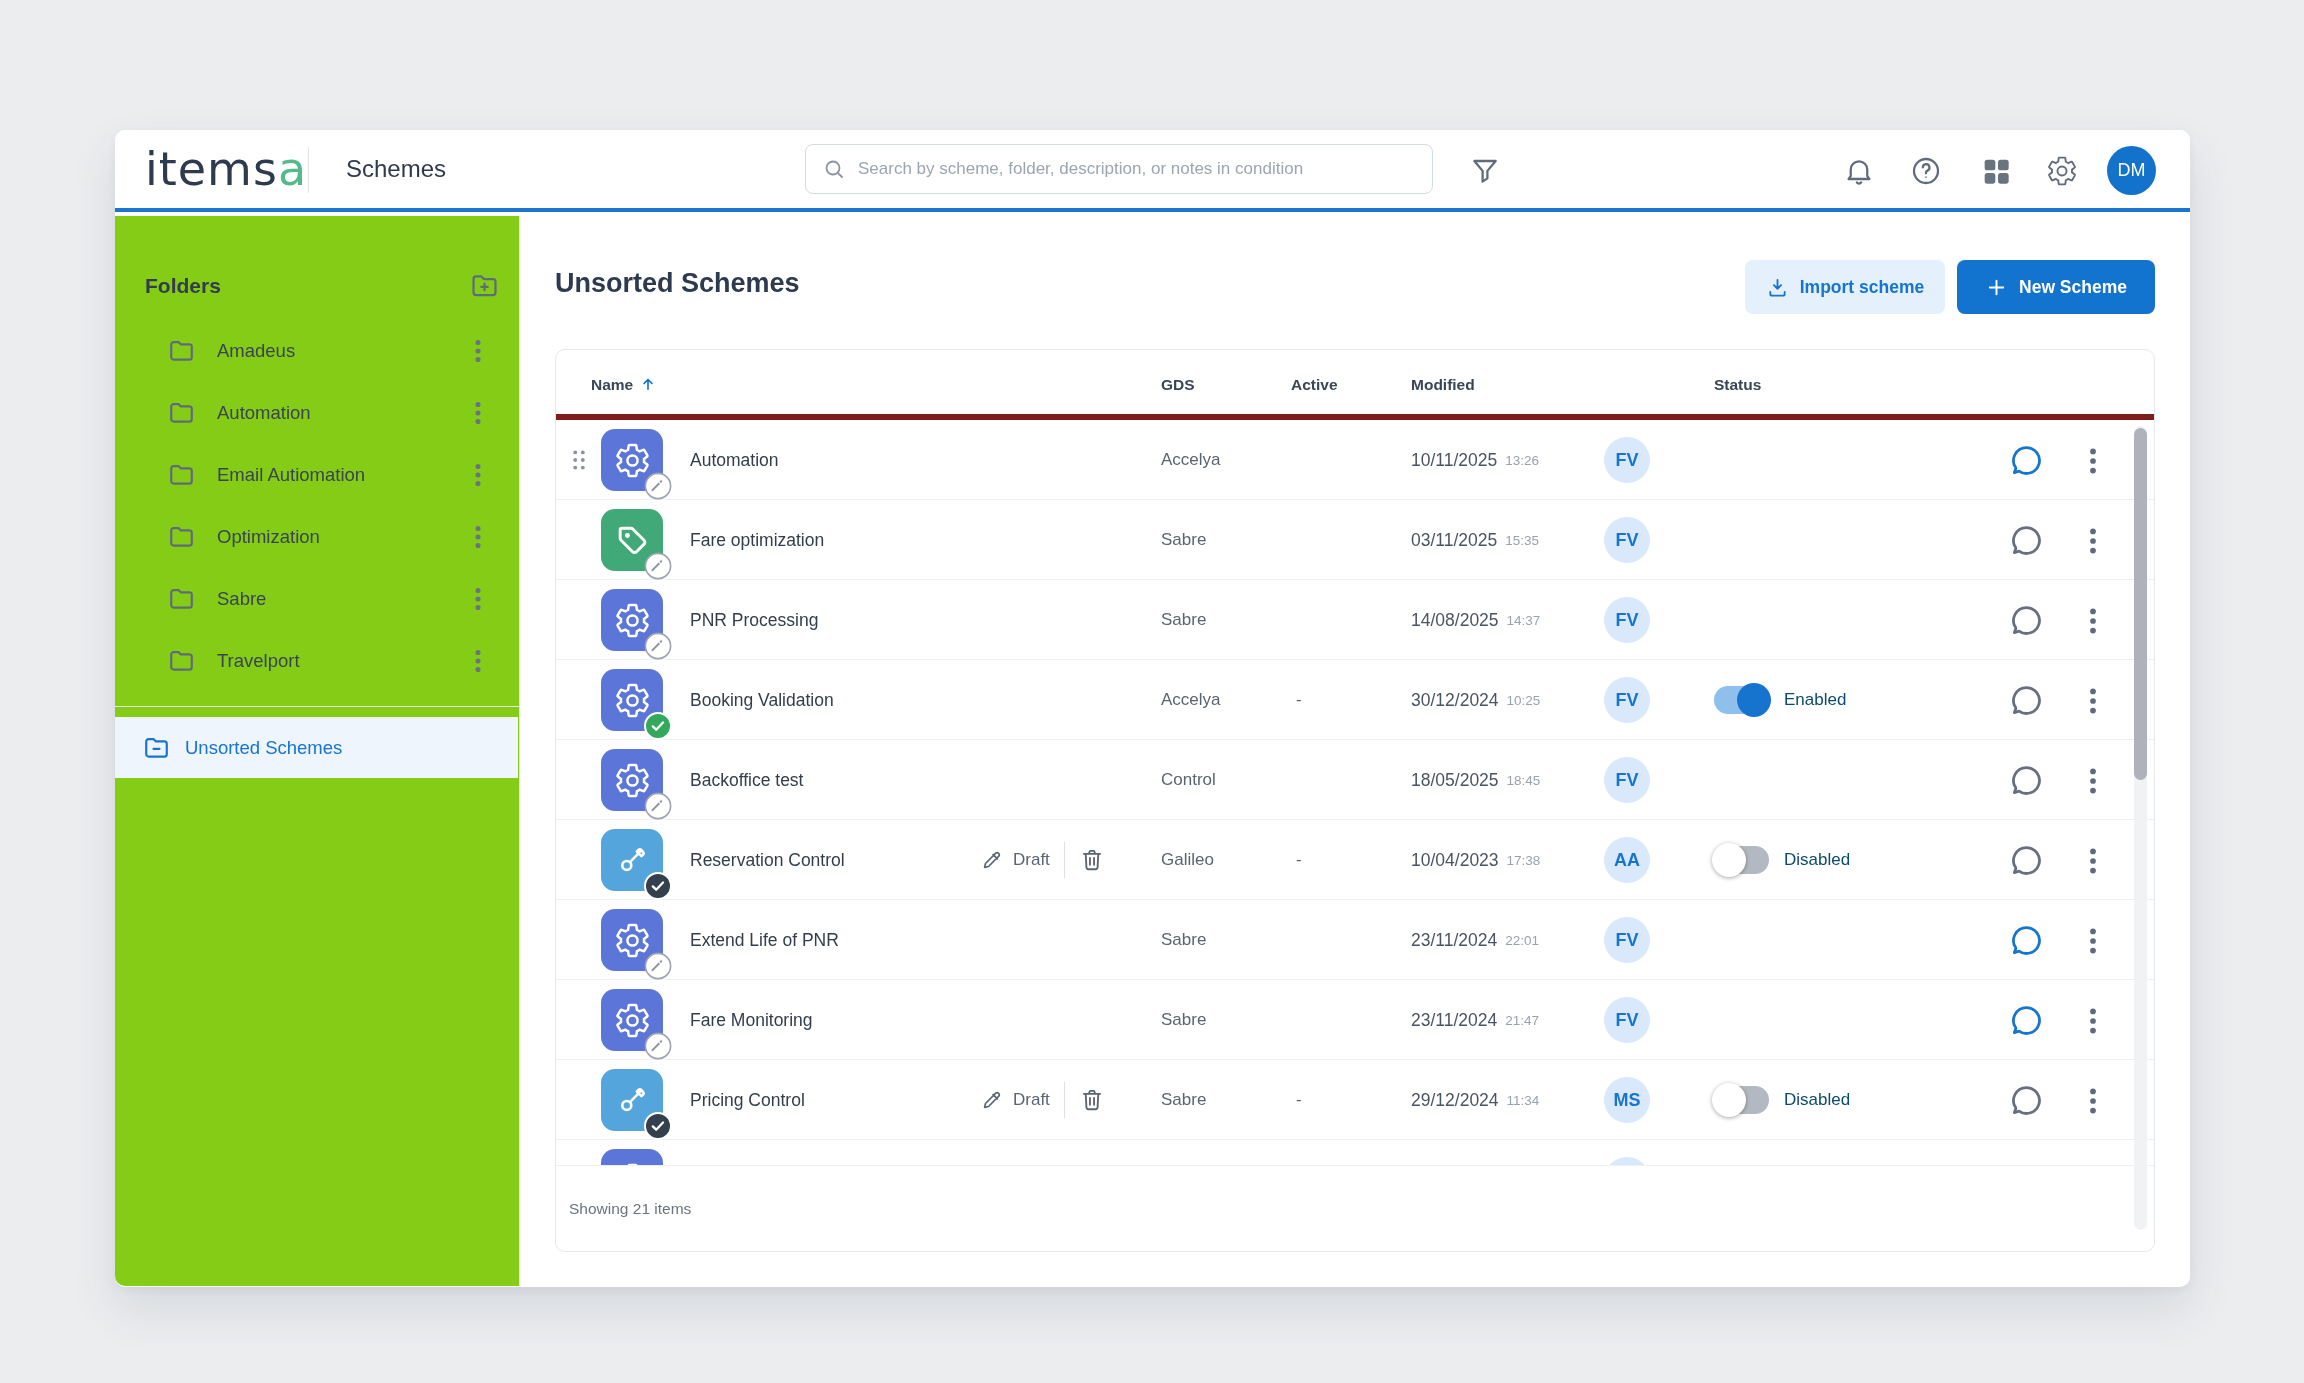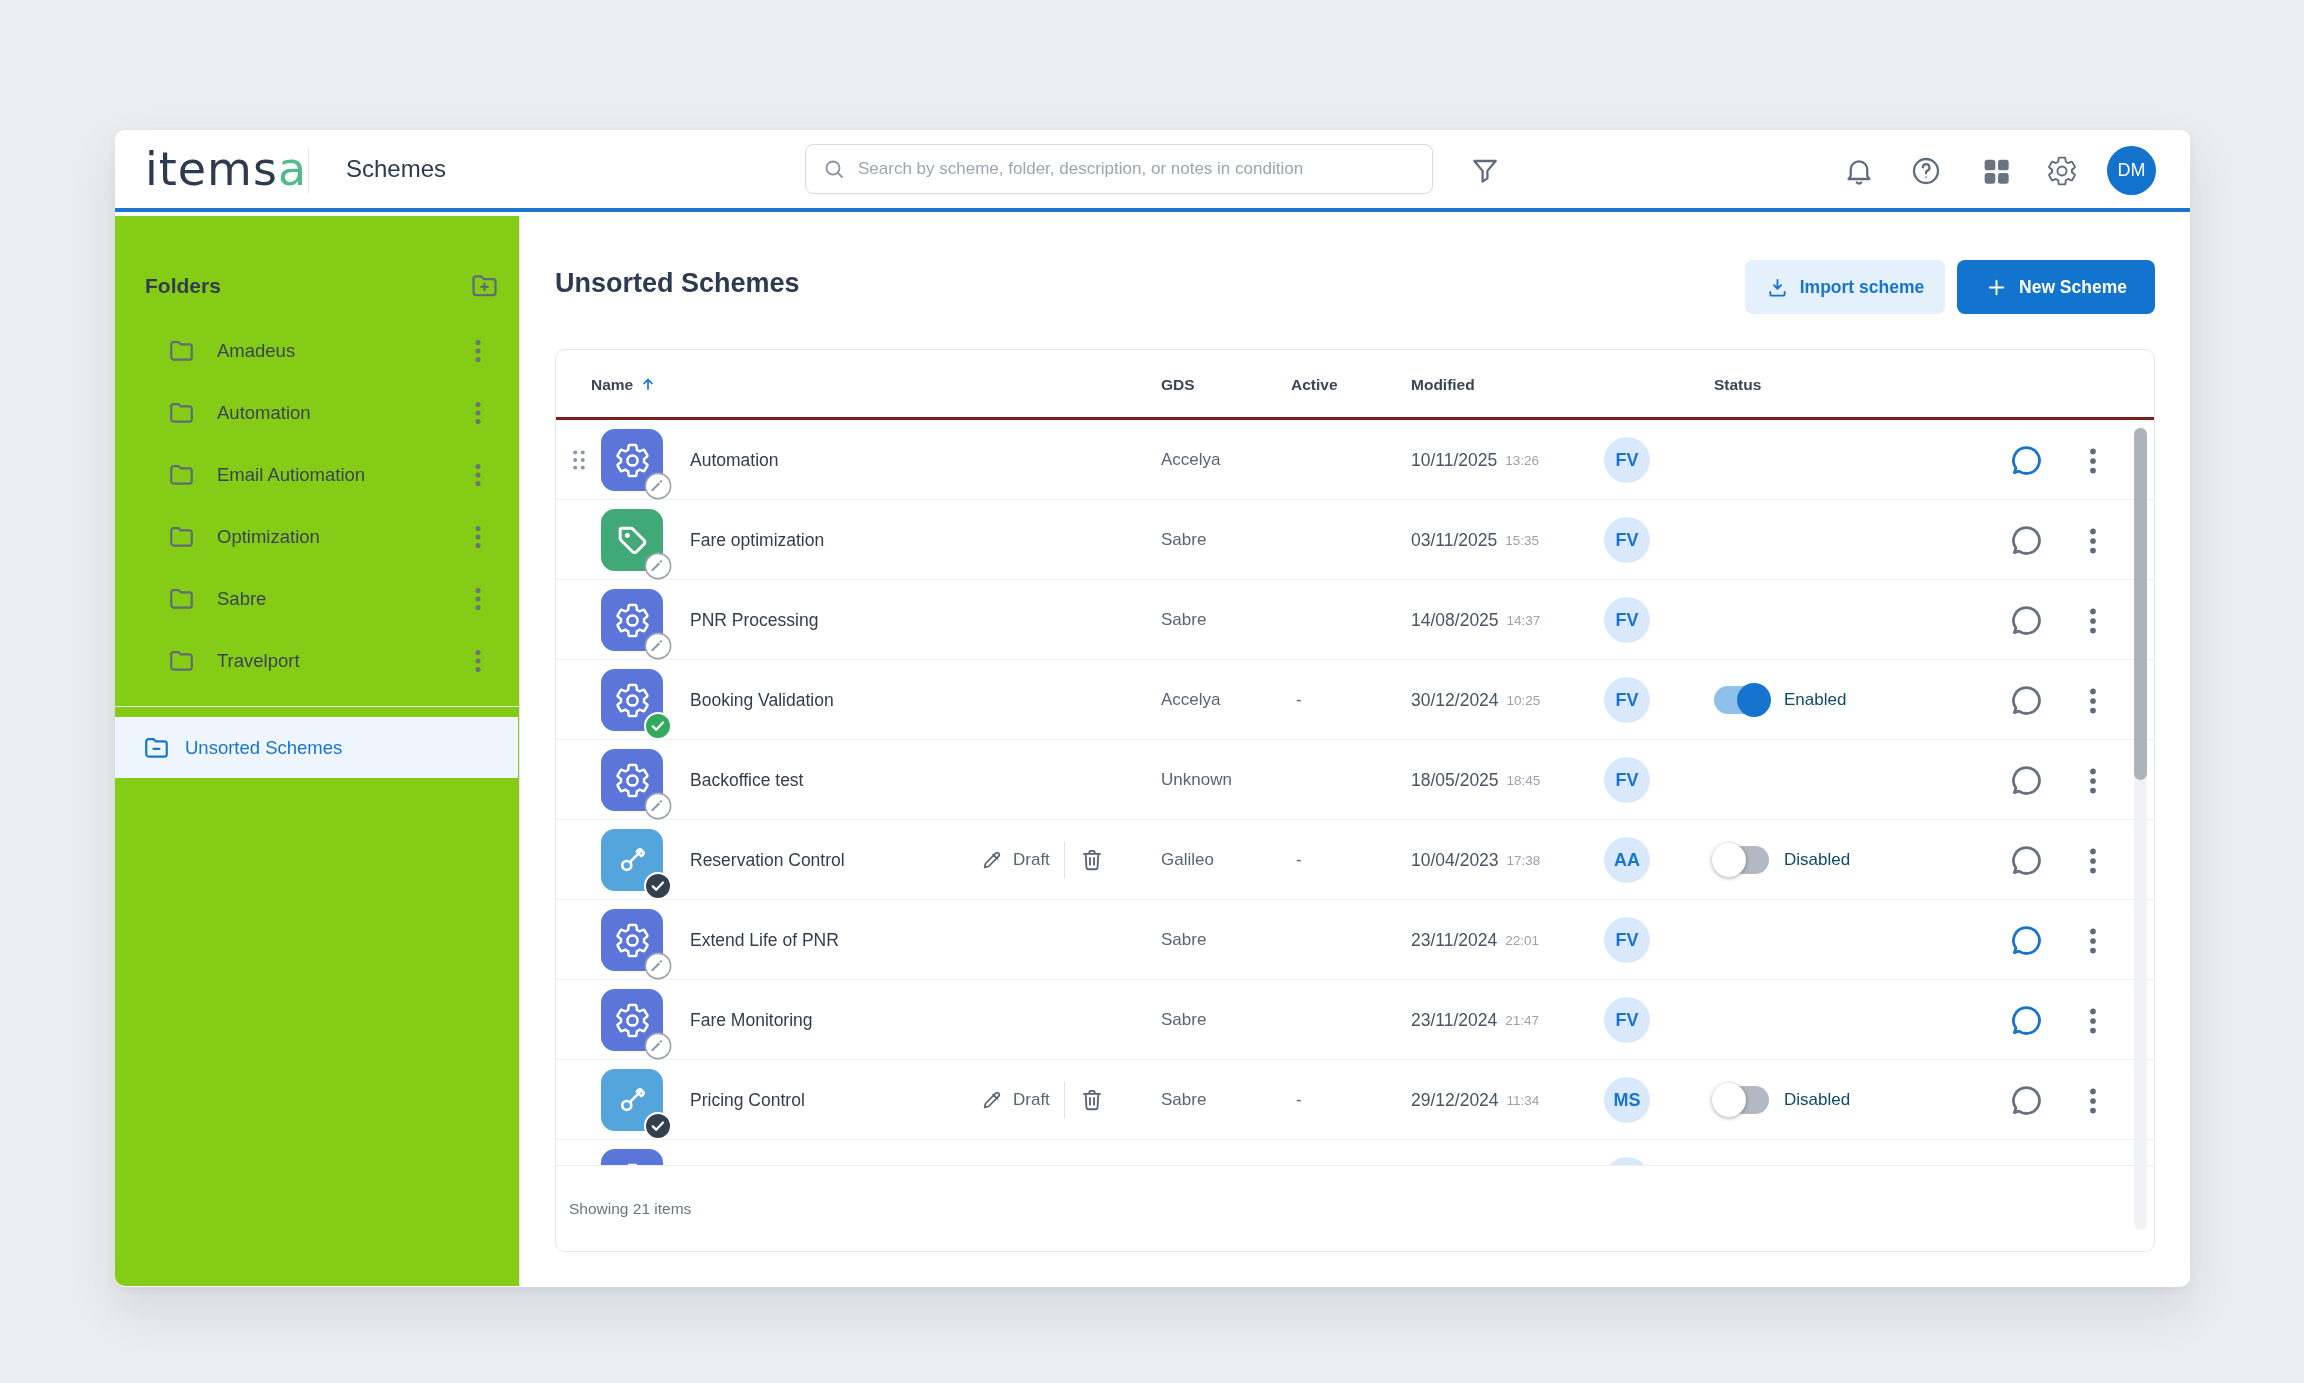--- a/index.html
+++ b/index.html
@@ -44,21 +44,21 @@
   .unsorted .f-icon{position:absolute;left:27px;top:16px;width:29px;height:29px;color:#1774CF}
   .unsorted .f-label{position:absolute;left:70px;top:0;line-height:61px;font-size:18.5px;color:#1774CF}
   
   .main{position:absolute;left:405px;top:86px;right:0;bottom:0}
   .main-title{position:absolute;left:35px;top:52px;font-size:27px;font-weight:bold;color:#2E3A4D}
   .btn-import{position:absolute;left:1225px;top:44px;width:200px;height:54px;border-radius:8px;background:#E4F0FC;color:#1774CF;font-size:17.5px;font-weight:bold;display:flex;align-items:center;justify-content:center;gap:11px;border:0;cursor:pointer;font-family:inherit}
   .btn-new{position:absolute;left:1437px;top:44px;width:198px;height:54px;border-radius:8px;background:#1274CE;color:#fff;font-size:17.5px;font-weight:bold;display:flex;align-items:center;justify-content:center;gap:11px;border:0;cursor:pointer;font-family:inherit}
   .btn-import svg,.btn-new svg{width:23px;height:23px}
   
   .table-card{position:absolute;left:35px;top:133px;width:1600px;height:903px;border:1px solid #E4E7EB;border-radius:10px;background:#fff;overflow:hidden}
-  .thead{position:absolute;top:0;left:0;right:0;height:70px;border-bottom:3px solid #7f1d1d}
+  .thead{position:absolute;top:0;left:0;right:0;height:70px;border-bottom:6px solid #7f1d1d}
   .th{position:absolute;top:0;line-height:70px;font-size:15.5px;font-weight:bold;color:#3A4656;cursor:pointer}
   .th-name{left:35px}.th-gds{left:605px}.th-active{left:735px}.th-modified{left:855px}.th-status{left:1158px}
   .sort-arrow{display:inline-block;width:18px;height:18px;vertical-align:-3px;margin-left:6px;color:#1774CF}
   .tbody{position:absolute;top:70px;left:0;right:0;height:745px;overflow:hidden}
   .trow{position:relative;height:80px;border-bottom:1px solid #EDEFF2;background:#fff}
   .cell-drag{position:absolute;left:10px;top:24px;width:26px;height:32px;color:#8A93A0;cursor:grab}
   .cell-icon{position:absolute;left:45px;top:9px;width:62px;height:62px;border-radius:14px;display:flex;align-items:center;justify-content:center}
   .icon-gear-indigo{background:#5B76D8}
   .icon-tag-green{background:#41A877}
   .icon-pencil-sky{background:#54A5DC}
@@ -489,21 +489,21 @@
                 <circle cx="12" cy="12" r="3.3"></circle>
               </svg>
               <span class="badge">
                 <svg viewBox="0 0 28 28" width="100%" height="100%">
                   <circle cx="14" cy="14" r="12.6" fill="#fff" stroke="#9AA3AE" stroke-width="1.6"></circle>
                   <path d="M9.2 18.8l-2 .6.6-2 6.8-6.8 1.4 1.4zM16.9 11.1l1-1a1 1 0 0 0 0-1.4l-.1-.1a1 1 0 0 0-1.4 0l-1 1z" fill="#8A93A0"></path>
                 </svg>
               </span>
             </span>
             <span class="cell-name">Backoffice test</span>
-            <span class="cell-gds">Unknown</span>
+            <span class="cell-gds">Control</span>
             <span class="cell-active"></span>
             <span class="cell-mod">
               <span class="mod-date">18/05/2025</span>
               <span class="mod-time">18:45</span>
             </span>
             <span class="cell-avatar">FV</span>
             <button class="icon-btn bubble-btn bubble-gray">
               <span>
                 <svg viewBox="0 0 24 24" width="100%" height="100%" fill="none" stroke="currentColor" stroke-width="1.8" stroke-linejoin="round">
                   <path d="M12 3.6a8.4 8.4 0 1 1-4.85 15.25l-3.05 1 1.05-2.95A8.4 8.4 0 0 1 12 3.6z"></path>

